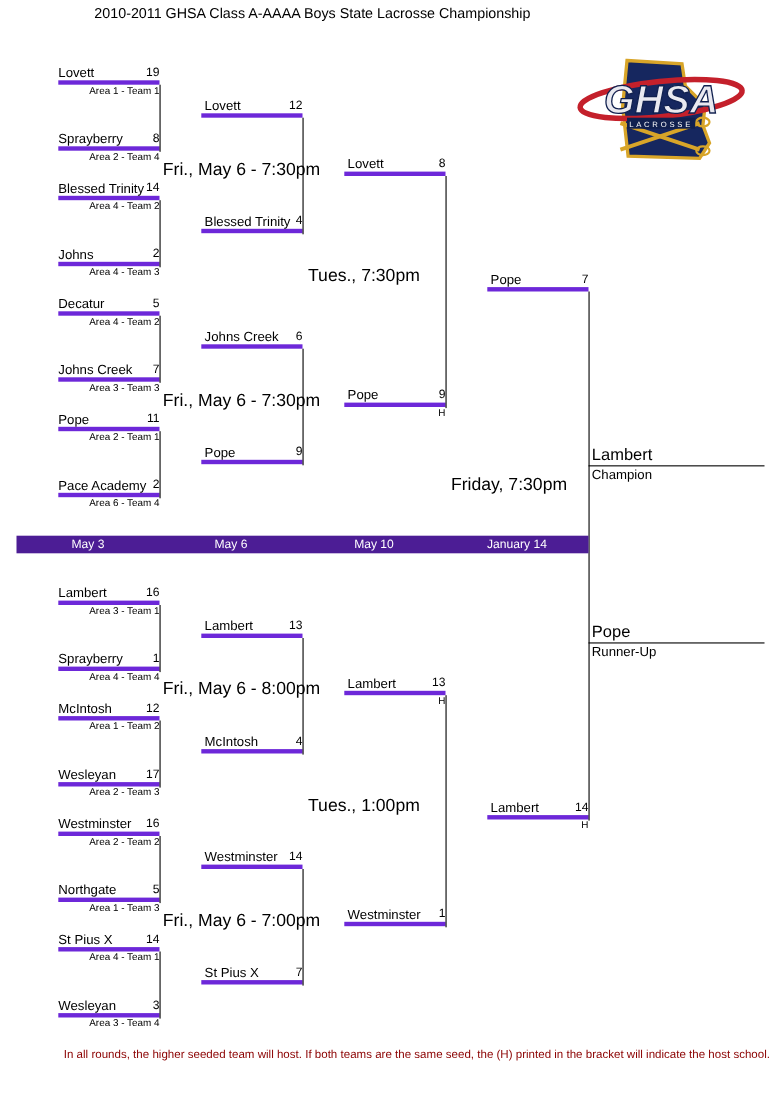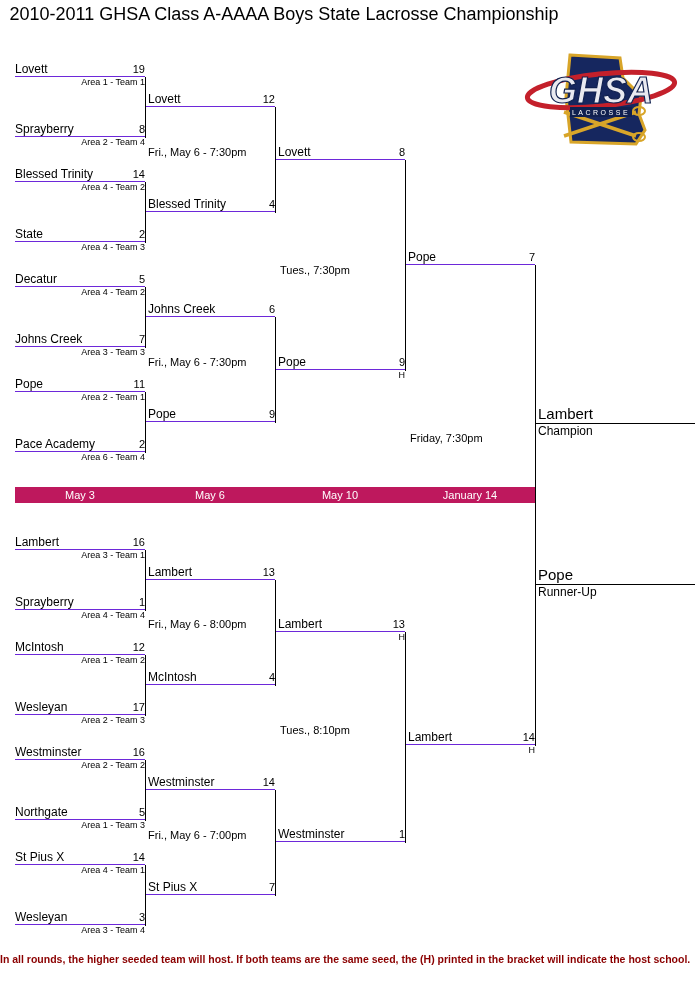--- a/index.html
+++ b/index.html
@@ -1,43 +1,43 @@
 <!DOCTYPE html>
 <html><head>
 <meta charset="utf-8">
 <style>
   * { margin:0; padding:0; box-sizing:border-box; }
   html,body { background:#fff; }
   body { width:700px; height:1000px; position:relative; font-family:"Liberation Sans", sans-serif; color:#000; overflow:hidden; }
 
-  .title { position:absolute; top:4px; left:0; width:568px; text-align:center; font-size:18px; }
+  .title { position:absolute; top:4px; left:0; width:568px; text-align:center; font-size:13px; }
 
   .logo { position:absolute; left:508px; top:52px; width:187px; height:96px; }
 
   .slot { position:absolute; width:130px; }
-  .bar  { height:15px; border-bottom:1px solid #6d28d9; display:flex; justify-content:space-between; align-items:flex-end; }
+  .bar  { height:15px; border-bottom:4px solid #6d28d9; display:flex; justify-content:space-between; align-items:flex-end;margin-left:38px; }
   .name { font-size:12px; line-height:14px; white-space:nowrap; }
   .score{ font-size:11px; line-height:13px; }
   .area { font-size:9px; line-height:11px;text-align:right; }
   .host { font-size:9px; line-height:11px; text-align:right; }
   .slot.rX .name { padding-left:3px; }
 
   .vline { position:absolute; width:1px; background:#000; }
 
-  .time { position:absolute; font-size:11px; white-space:nowrap; }
-
-  .datebar { position:absolute; left:15px; top:487px; width:520px; height:16px; background:#be185d; display:flex; }
+  .time { position:absolute; font-size:16px; white-space:nowrap; }
+
+  .datebar { position:absolute; left:15px; top:487px; width:520px; height:16px; background:#4c1d95; display:flex; }
   .datebar span { width:130px; text-align:center; color:#fff; font-size:11px; line-height:16px; }
 
   .final { position:absolute; width:160px; }
   .fbar  { height:19px; border-bottom:1px solid #000; display:flex; align-items:flex-end; }
   .fname { font-size:15px; padding-left:3px; line-height:18px; }
   .flabel{ font-size:12px; padding-left:3px; line-height:15px; }
 
-  .footer { position:absolute; top:953px; left:0; width:700px; text-align:left; font-size:10.5px; color:#8b0000; white-space:nowrap;font-weight:bold; }
+  .footer { position:absolute; top:953px; left:0; width:700px; text-align:right; font-size:10.5px; color:#8b0000; white-space:nowrap; }
 </style>
 </head>
 <body>
 
 <div class="title">2010-2011 GHSA Class A-AAAA Boys State Lacrosse Championship</div>
 
 <div class="logo">
   <svg width="187" height="96" viewBox="0 0 187 96">
     <path d="M62,3 L112,6 L115,26 L133,44 L131,62 L137,78 L128,92 L63,90 L58,45 Z" fill="#16275f" stroke="#d8a529" stroke-width="3"></path>
     <line x1="56" y1="84" x2="128" y2="60" stroke="#d8a529" stroke-width="3.5"></line>
@@ -67,21 +67,21 @@
 </div>
 <div class="slot" style="left:15px;top:167px">
   <div class="bar">
       <span class="name">Blessed Trinity</span>
       <span class="score">14</span>
     </div>
   <div class="area">Area 4 - Team 2</div>
 </div>
 <div class="slot" style="left:15px;top:227px">
   <div class="bar">
-      <span class="name">State</span>
+      <span class="name">Johns</span>
       <span class="score">2</span>
     </div>
   <div class="area">Area 4 - Team 3</div>
 </div>
 <div class="slot" style="left:15px;top:272px">
   <div class="bar">
       <span class="name">Decatur</span>
       <span class="score">5</span>
     </div>
   <div class="area">Area 4 - Team 2</div>
@@ -269,23 +269,23 @@
 <div class="vline" style="left:145px;top:550px;height:61px"></div>
 <div class="vline" style="left:145px;top:655px;height:61px"></div>
 <div class="vline" style="left:145px;top:760px;height:61px"></div>
 <div class="vline" style="left:145px;top:865px;height:61px"></div>
 <div class="vline" style="left:275px;top:580px;height:106px"></div>
 <div class="vline" style="left:275px;top:790px;height:106px"></div>
 <div class="vline" style="left:405px;top:632px;height:211px"></div>
 
 <div class="time" style="left:148px;top:146px">Fri., May 6 - 7:30pm</div>
 <div class="time" style="left:148px;top:356px">Fri., May 6 - 7:30pm</div>
-<div class="time" style="left:280px;top:264px">Tues., 7:30pm</div>
+<div class="time" style="left:280px;top:242px">Tues., 7:30pm</div>
 <div class="time" style="left:148px;top:618px">Fri., May 6 - 8:00pm</div>
-<div class="time" style="left:280px;top:724px">Tues., 8:10pm</div>
+<div class="time" style="left:280px;top:724px">Tues., 1:00pm</div>
 <div class="time" style="left:148px;top:829px">Fri., May 6 - 7:00pm</div>
 <div class="time" style="left:410px;top:432px">Friday, 7:30pm</div>
 
 <div class="datebar">
   <span>May 3</span>
   <span>May 6</span>
   <span>May 10</span>
   <span>January 14</span>
 </div>
 

